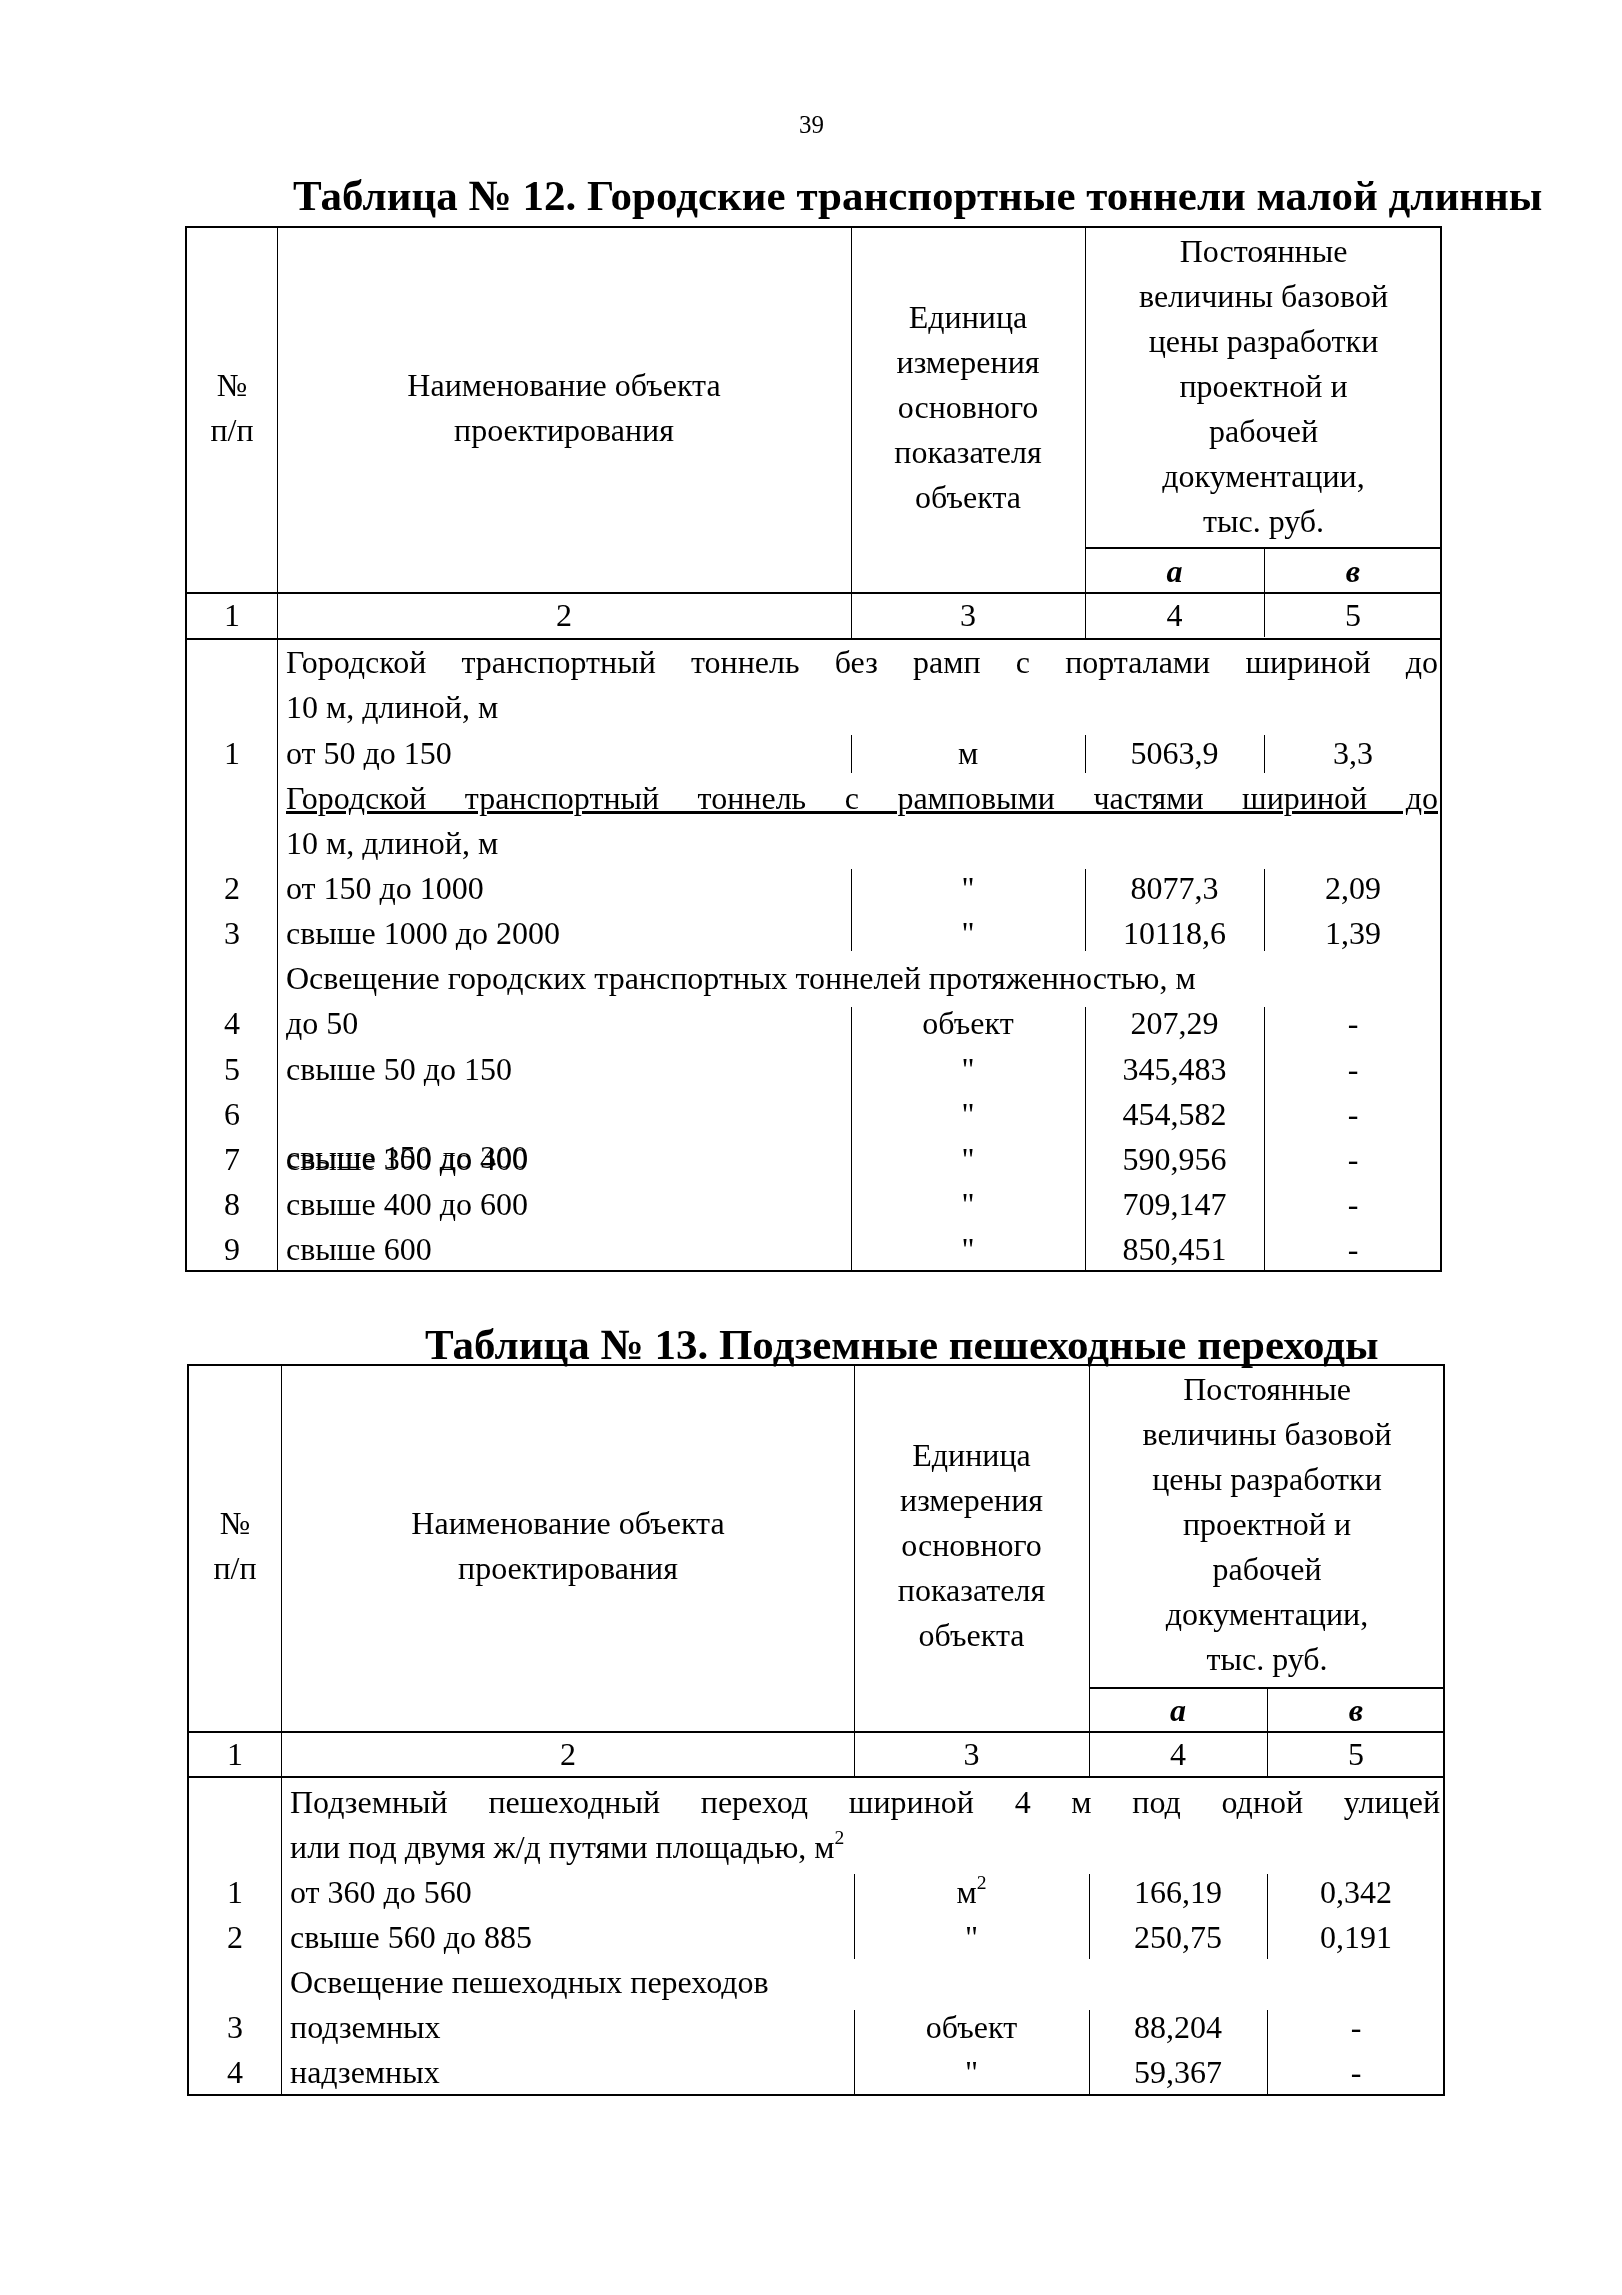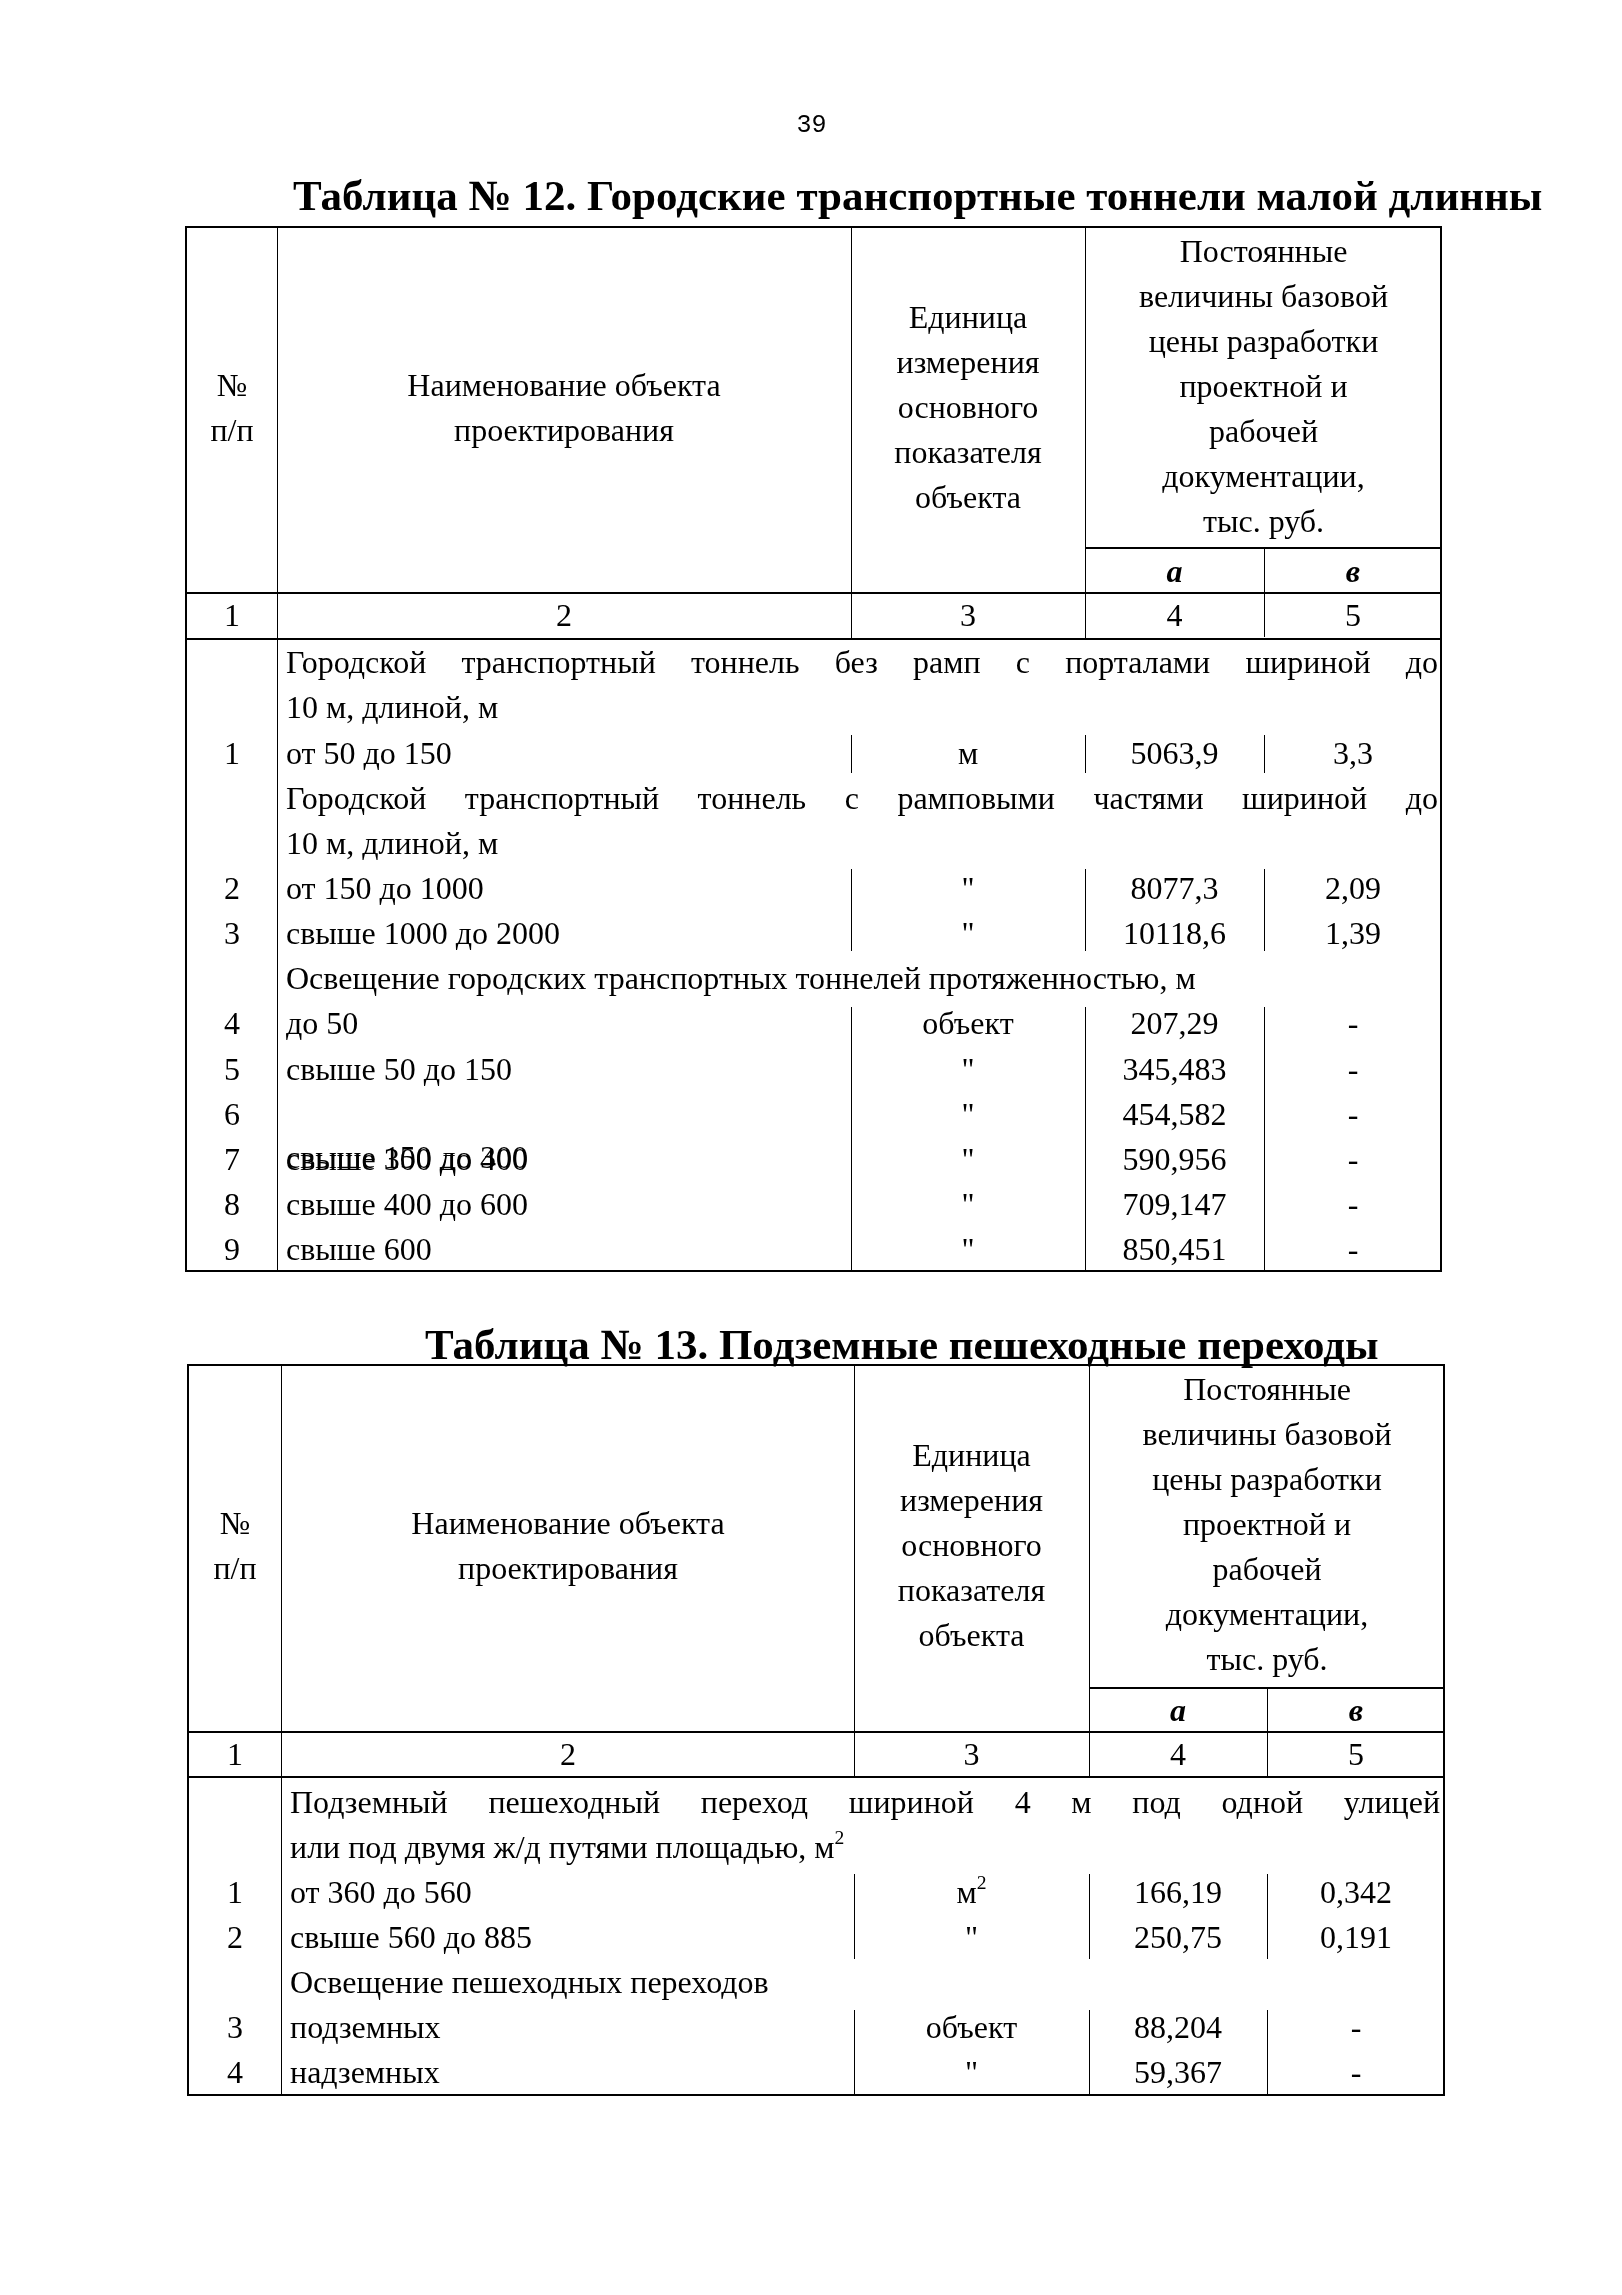--- a/index.html
+++ b/index.html
@@ -1,19 +1,19 @@
 <!DOCTYPE html>
 <html style="font-size:10.5px"><head>
 <meta charset="utf-8">
 <style>
   html, body { margin:0; padding:0; background:#ffffff; }
   body { width:1623px; height:2295px; position:relative; overflow:hidden;
          font-family:"Liberation Serif","DejaVu Serif",serif; color:#000; }
   .page-num { position:absolute; left:0; width:1623px; top:111px; text-align:center;
-              font-family:Liberation Mono, monospace; font-size:25px; }
+              font-family:Liberation Serif, serif; font-size:25px; }
   .tbl-title { position:absolute; font-weight:bold; font-size:43px; white-space:nowrap; }
   .tbl { position:absolute; border:2px solid #000; box-sizing:border-box; }
   .vl { position:absolute; width:0; border-left:1.3px solid #000; }
   .hl { position:absolute; height:0; border-top:2px solid #000; }
   .cell { position:absolute; box-sizing:border-box; font-size:32px; line-height:45px; }
   .c { text-align:center; }
   .hdr { position:absolute; text-align:center; font-size:32px; line-height:45px; }
   .ab { font-weight:bold; font-style:italic; }
   sup { font-size:19.6px; line-height:0; vertical-align:14.4px; }
 </style>
@@ -79,21 +79,21 @@
     <div class="cell" style="left:99px; width:563px; top:503px;">от 50 до 150</div>
     <div class="vl" style="left:664px; top:507px; height:38px;"></div>
     <div class="cell c" style="left:664px; width:234px; top:503px;">м</div>
     <div class="vl" style="left:898px; top:507px; height:38px;"></div>
     <div class="cell c" style="left:898px; width:179px; top:503px;">5063,9</div>
     <div class="vl" style="left:1077px; top:507px; height:38px;"></div>
     <div class="cell c" style="left:1077px; width:178px; top:503px;">3,3</div>
   </div>
 
   <div class="cell" style="left:99px; width:1152px; top:548px;">
-    <div style="text-align:justify; text-align-last:justify;">Городской транспортный тоннель с рамповыми частями шириной до</div>
+    <div style="text-align:justify; text-align-last:justify;text-decoration:underline;">Городской транспортный тоннель с рамповыми частями шириной до</div>
     <div>10 м, длиной, м</div>
   </div>
 
   <div class="vl" style="left:664px; top:641px; height:82px;"></div>
   <div class="vl" style="left:898px; top:641px; height:82px;"></div>
   <div class="vl" style="left:1077px; top:641px; height:82px;"></div>
   <div>
     <div class="cell c" style="left:0; width:90px; top:638px;">2</div>
     <div class="cell" style="left:99px; width:563px; top:638px;">от 150 до 1000</div>
     <div class="cell c" style="left:664px; width:234px; top:638px;">"</div>

